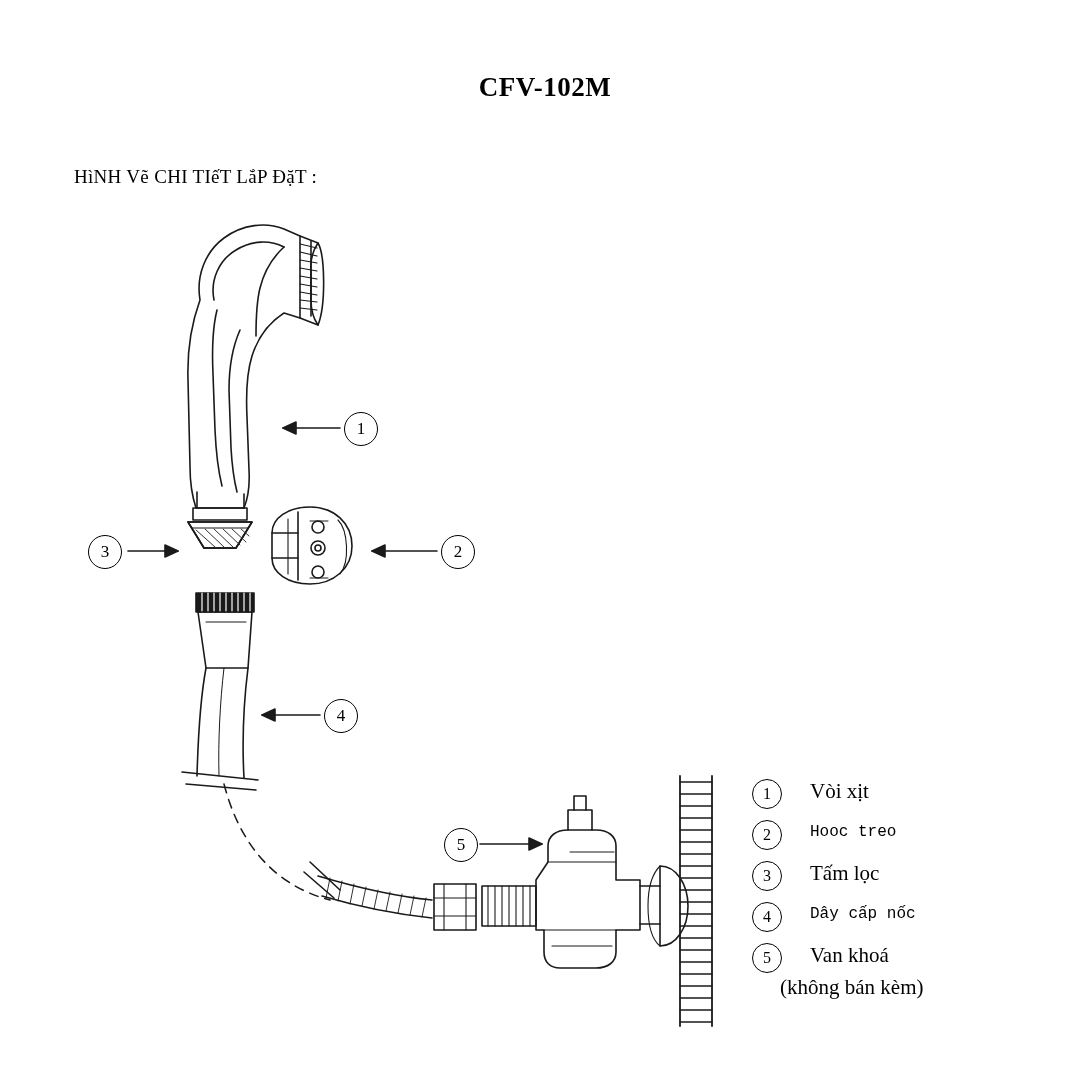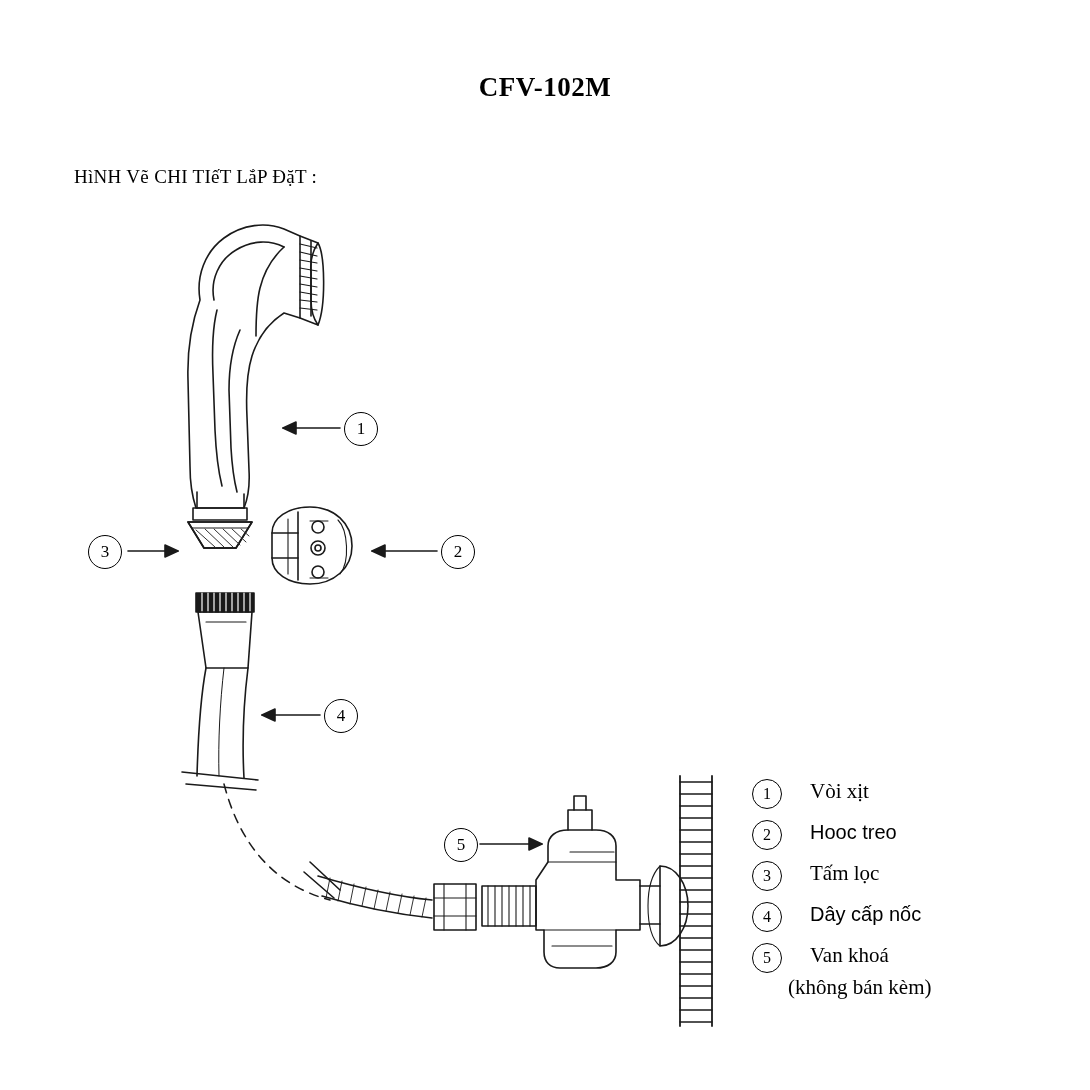--- a/index.html
+++ b/index.html
@@ -69,27 +69,27 @@
     background: #fff;
   }
   .legend-text {
     margin-left: 28px;
     font-family: "Liberation Serif", serif;
     font-size: 21px;
     line-height: 26px;
     white-space: nowrap;
   }
   .legend-text.sans {
-    font-family: Liberation Sans, sans-serif;
-    font-size: 20px;
+    font-family: Liberation Mono, monospace;
+    font-size: 16px;
   }
   .legend-sub {
     font-family: "Liberation Serif", serif;
     font-size: 21px;
-    margin-left: 36px;
+    margin-left: 28px;
     margin-top: -8px;
     white-space: nowrap;
   }
   .callout-num {
     position: absolute;
     width: 32px;
     height: 32px;
     border: 1.4px solid #000;
     border-radius: 50%;
     background: #fff;

